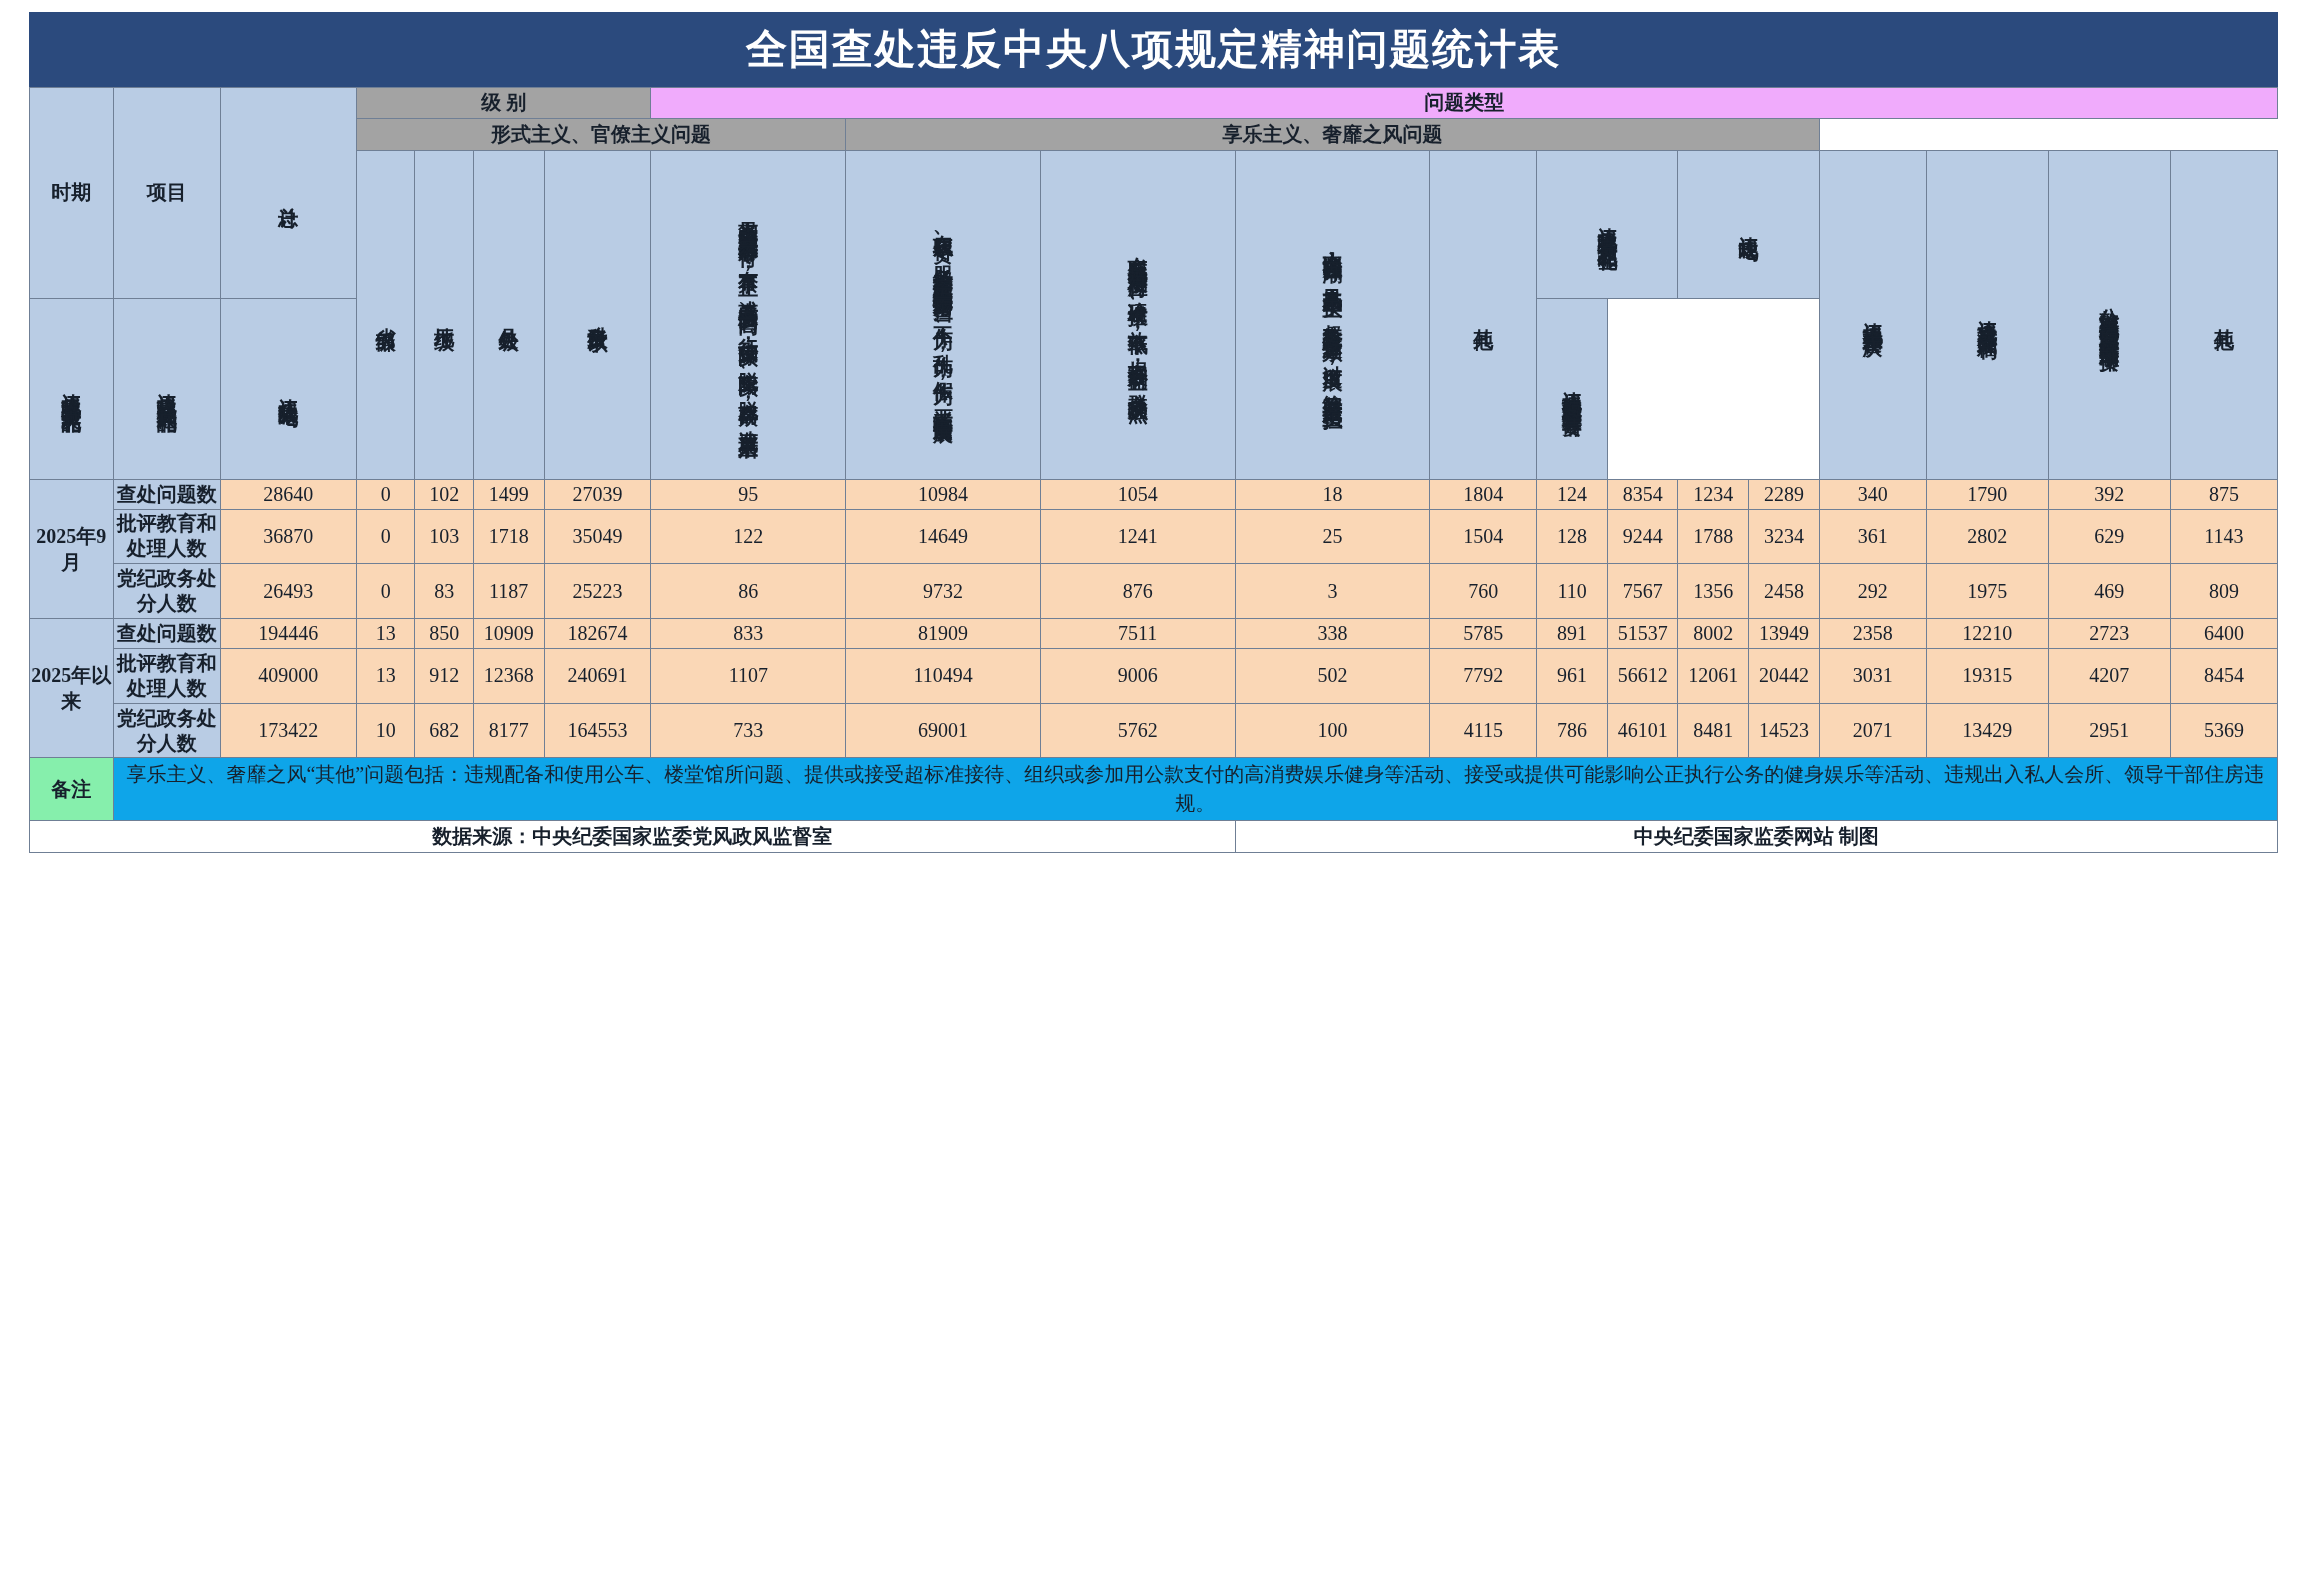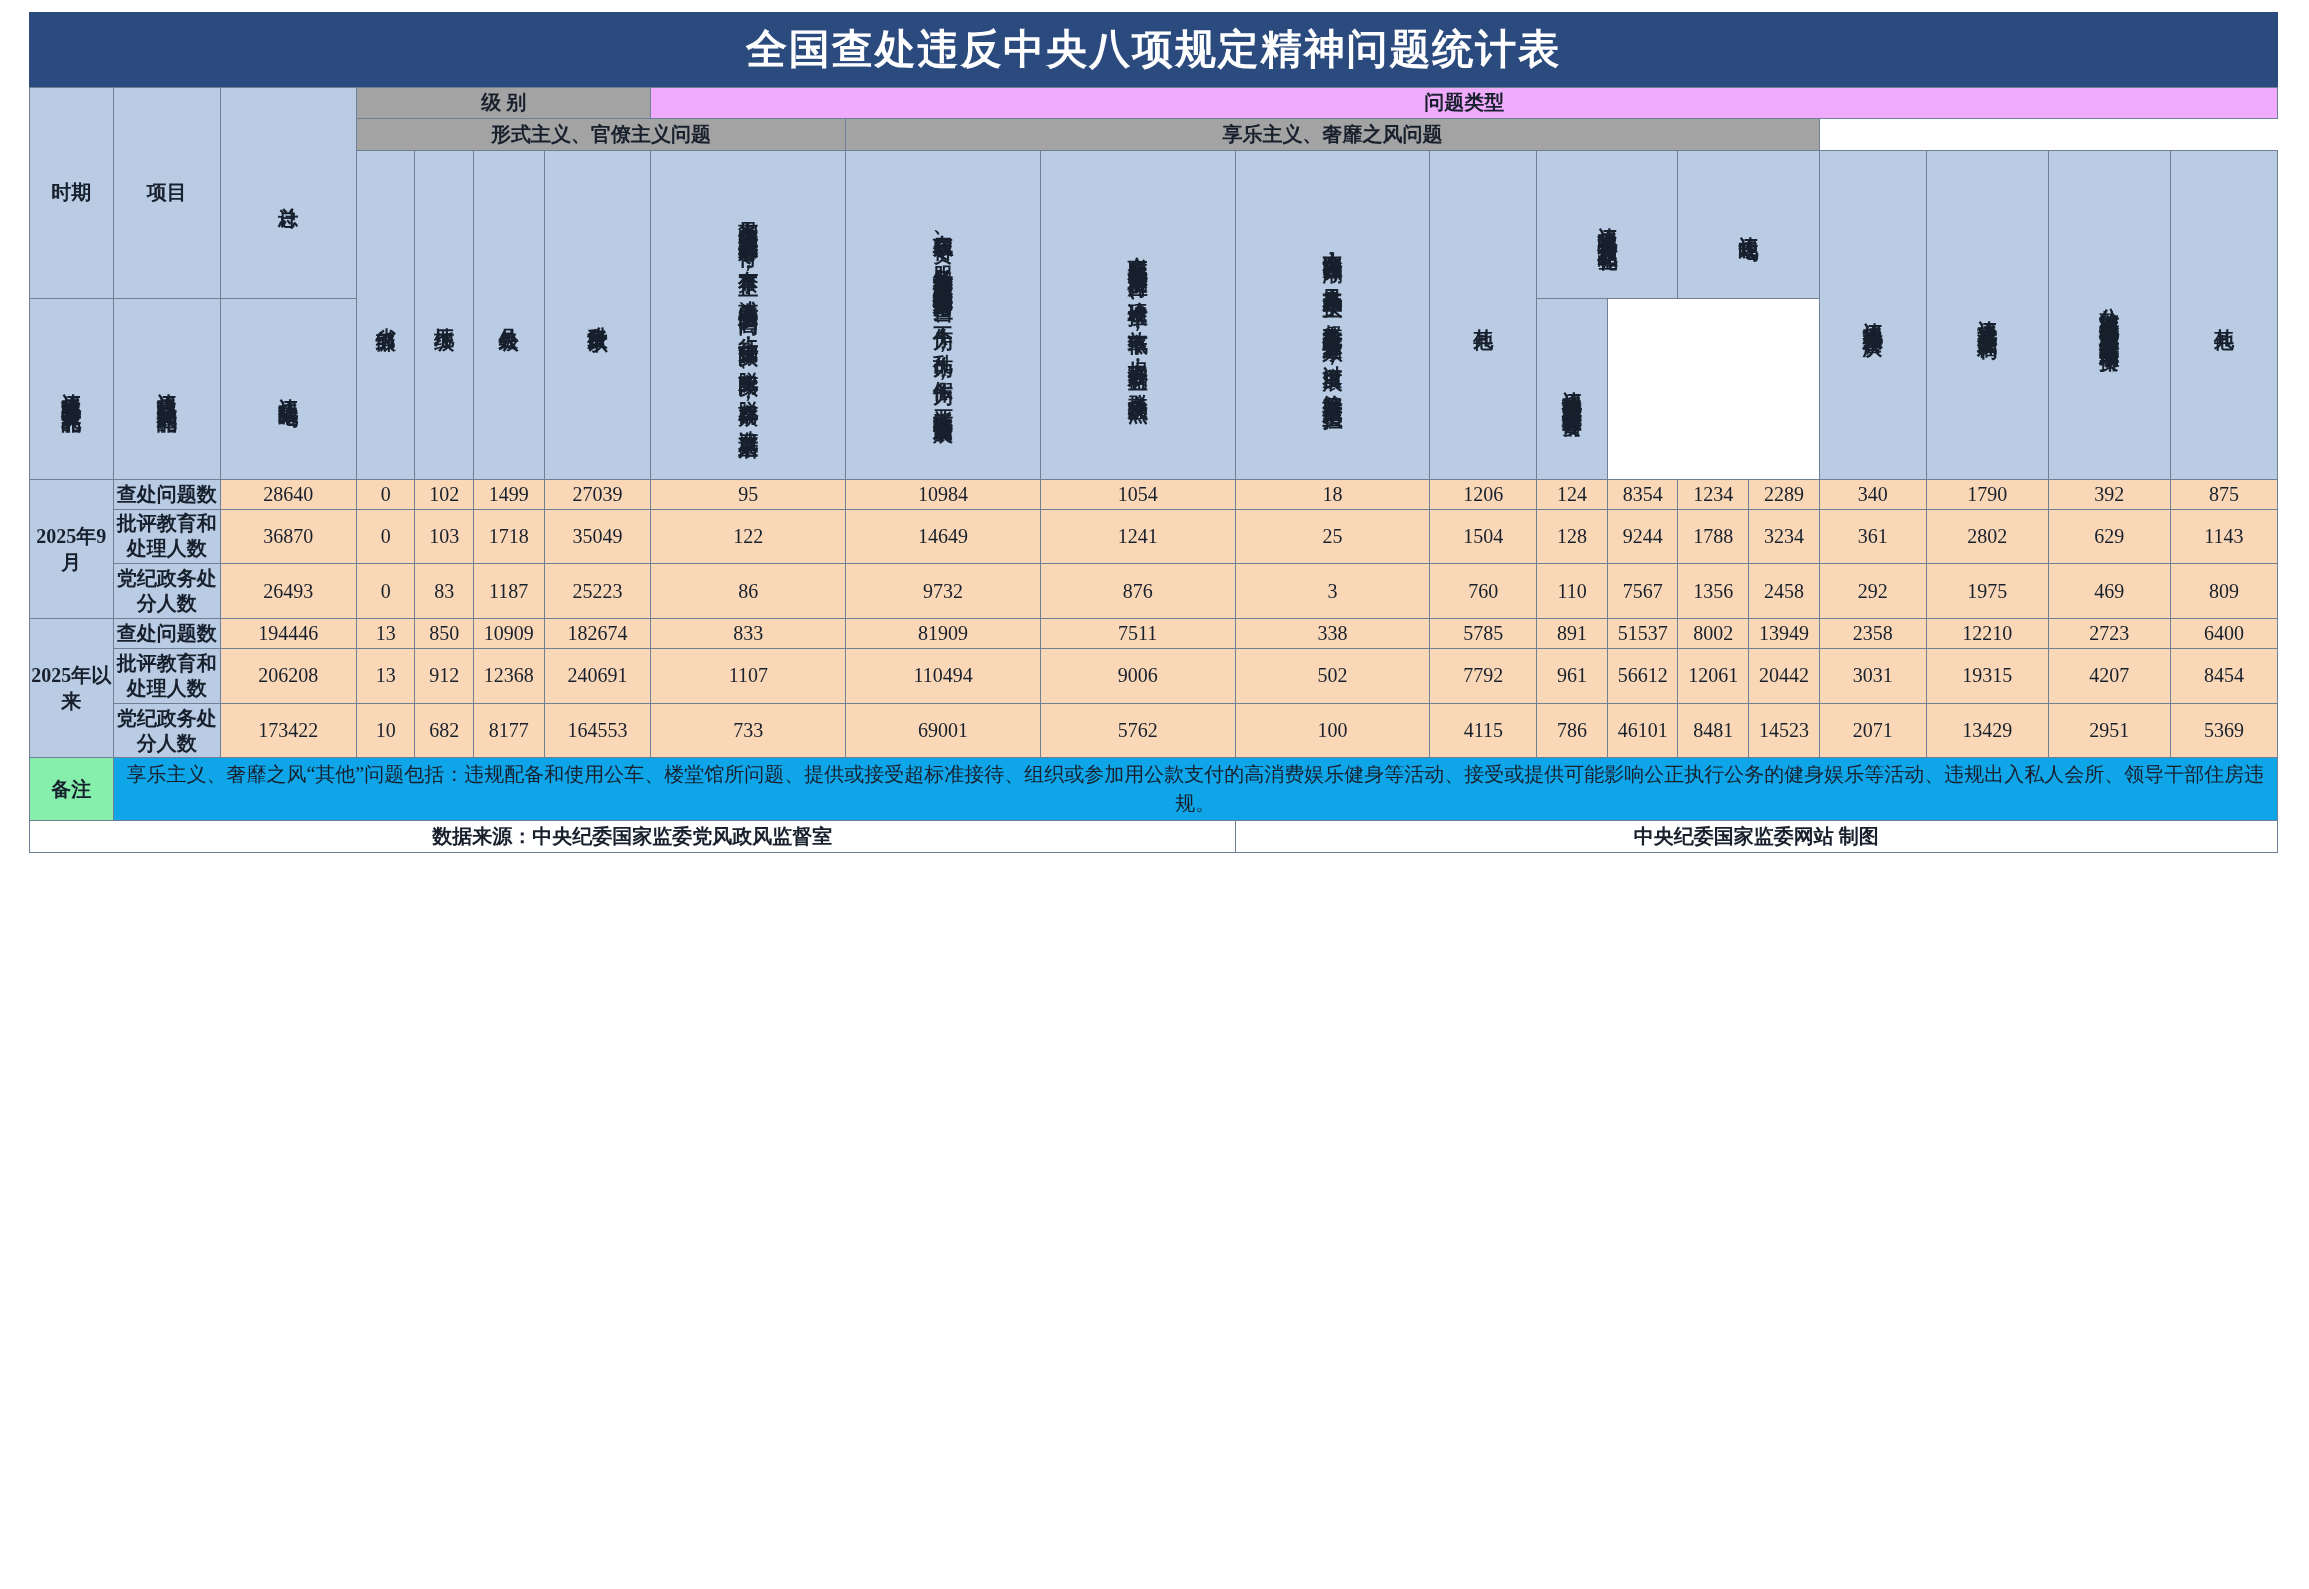--- a/index.html
+++ b/index.html
@@ -281,21 +281,21 @@
         <td class="rowlabel">查处问题数</td>
         <td class="data">28640</td>
         <td class="data">0</td>
         <td class="data">102</td>
         <td class="data">1499</td>
         <td class="data">27039</td>
         <td class="data">95</td>
         <td class="data">10984</td>
         <td class="data">1054</td>
         <td class="data">18</td>
-        <td class="data">1206</td>
+        <td class="data">1804</td>
         <td class="data">124</td>
         <td class="data">8354</td>
         <td class="data">1234</td>
         <td class="data">2289</td>
         <td class="data">340</td>
         <td class="data">1790</td>
         <td class="data">392</td>
         <td class="data">875</td>
       </tr>
       <tr>
@@ -358,21 +358,21 @@
         <td class="data">51537</td>
         <td class="data">8002</td>
         <td class="data">13949</td>
         <td class="data">2358</td>
         <td class="data">12210</td>
         <td class="data">2723</td>
         <td class="data">6400</td>
       </tr>
       <tr>
         <td class="rowlabel">批评教育和处理人数</td>
-        <td class="data">206208</td>
+        <td class="data">409000</td>
         <td class="data">13</td>
         <td class="data">912</td>
         <td class="data">12368</td>
         <td class="data">240691</td>
         <td class="data">1107</td>
         <td class="data">110494</td>
         <td class="data">9006</td>
         <td class="data">502</td>
         <td class="data">7792</td>
         <td class="data">961</td>

